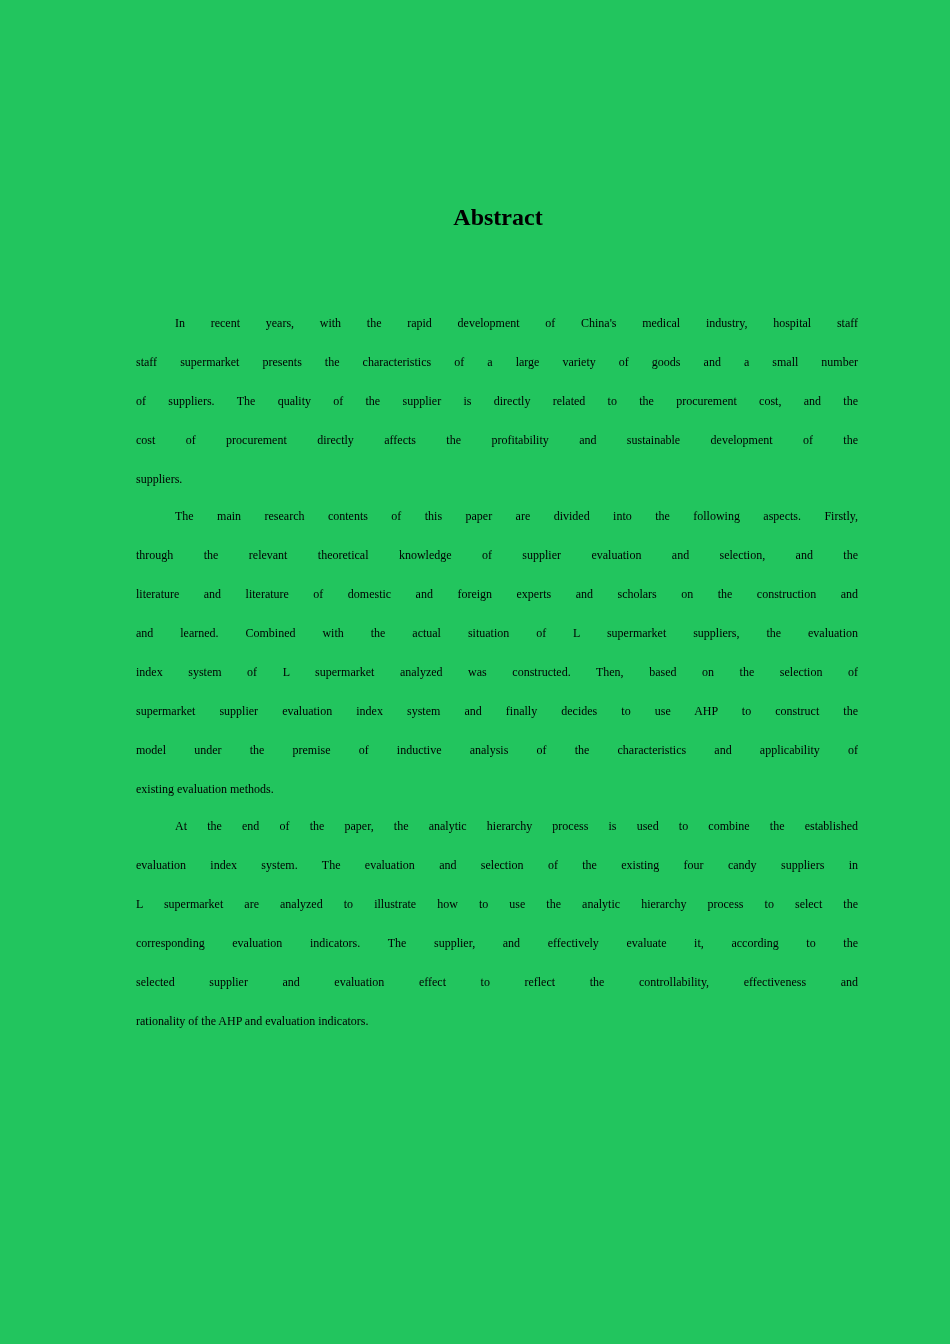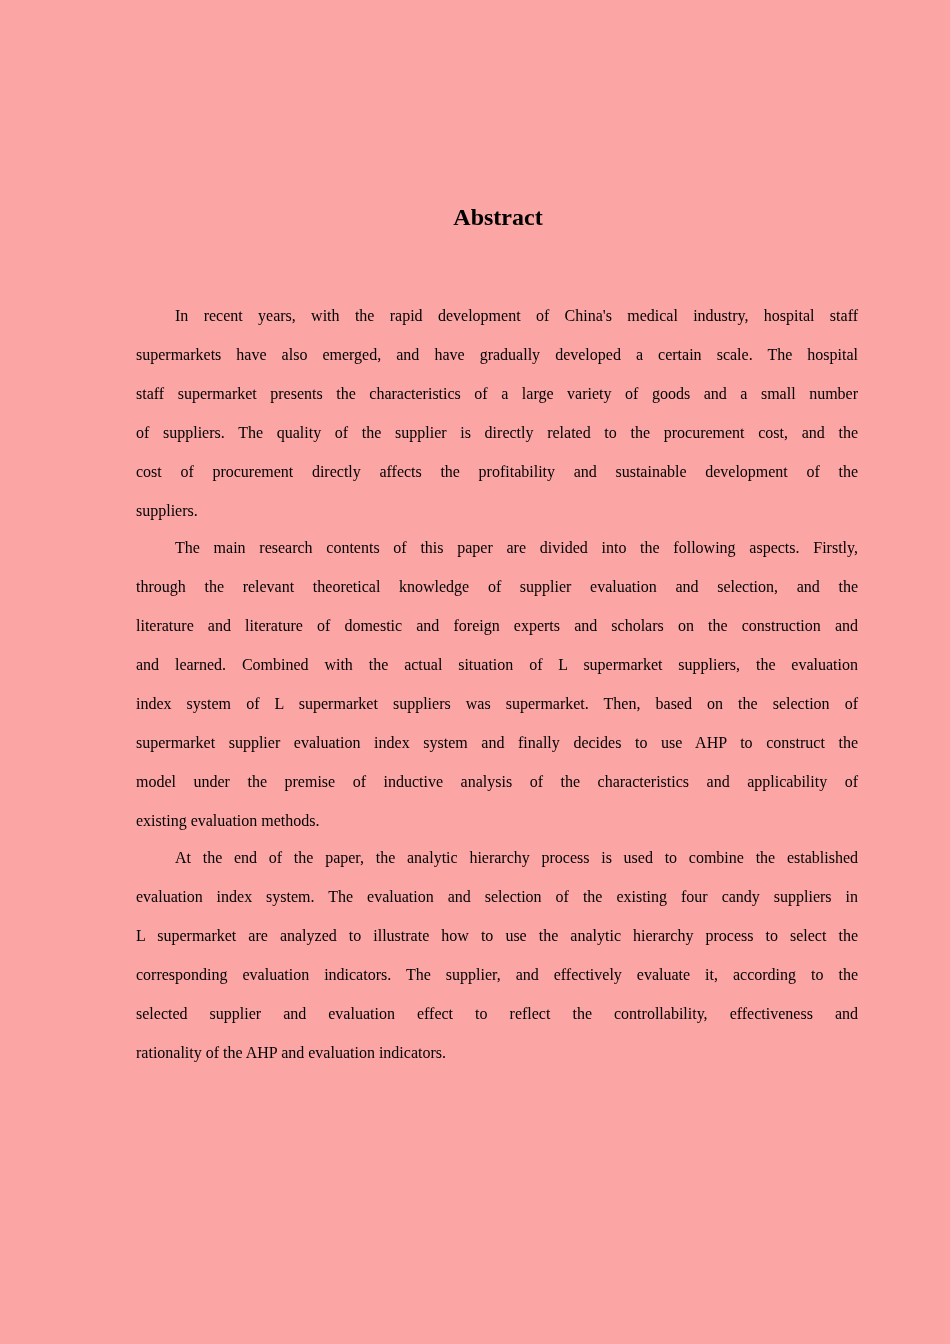--- a/index.html
+++ b/index.html
@@ -14,39 +14,39 @@
       overflow: hidden;
       font-family: "Liberation Serif", "DejaVu Serif", serif;
       color: #000000;
     }
     .page {
       position: absolute;
       left: 0;
       top: 0;
       width: 950px;
       height: 1344px;
-      background: #fca5a5;
+      background: #22c55e;
     }
     .title {
       position: absolute;
       top: 200px;
       left: 0;
       width: 996px;
       text-align: center;
       font-size: 24px;
       font-weight: bold;
       line-height: 34px;
       margin: 0;
     }
     .body {
       position: absolute;
       left: 136px;
-      top: 296px;
+      top: 304px;
       width: 722px;
-      font-size: 16px;
+      font-size: 12px;
     }
     .para {
       margin: 0;
     }
     .line {
       display: block;
       height: 39px;
       line-height: 39px;
       text-align: justify;
       text-align-last: justify;
@@ -67,33 +67,32 @@
 </head>
 <body>
 
 <div class="page">
   <h1 class="title">Abstract</h1>
 
   <div class="body">
 
     <p class="para">
       <span class="line first">In recent years, with the rapid development of China's medical industry, hospital staff</span>
-      <span class="line">supermarkets have also emerged, and have gradually developed a certain scale. The hospital</span>
       <span class="line">staff supermarket presents the characteristics of a large variety of goods and a small number</span>
       <span class="line">of suppliers. The quality of the supplier is directly related to the procurement cost, and the</span>
       <span class="line">cost of procurement directly affects the profitability and sustainable development of the</span>
       <span class="line last">suppliers.</span>
     </p>
 
     <p class="para">
       <span class="line first">The main research contents of this paper are divided into the following aspects. Firstly,</span>
       <span class="line">through the relevant theoretical knowledge of supplier evaluation and selection, and the</span>
       <span class="line">literature and literature of domestic and foreign experts and scholars on the construction and</span>
       <span class="line">and learned. Combined with the actual situation of L supermarket suppliers, the evaluation</span>
-      <span class="line">index system of L supermarket suppliers was supermarket. Then, based on the selection of</span>
+      <span class="line">index system of L supermarket analyzed was constructed. Then, based on the selection of</span>
       <span class="line">supermarket supplier evaluation index system and finally decides to use AHP to construct the</span>
       <span class="line">model under the premise of inductive analysis of the characteristics and applicability of</span>
       <span class="line last">existing evaluation methods.</span>
     </p>
 
     <p class="para">
       <span class="line first">At the end of the paper, the analytic hierarchy process is used to combine the established</span>
       <span class="line">evaluation index system. The evaluation and selection of the existing four candy suppliers in</span>
       <span class="line">L supermarket are analyzed to illustrate how to use the analytic hierarchy process to select the</span>
       <span class="line">corresponding evaluation indicators. The supplier, and effectively evaluate it, according to the</span>

